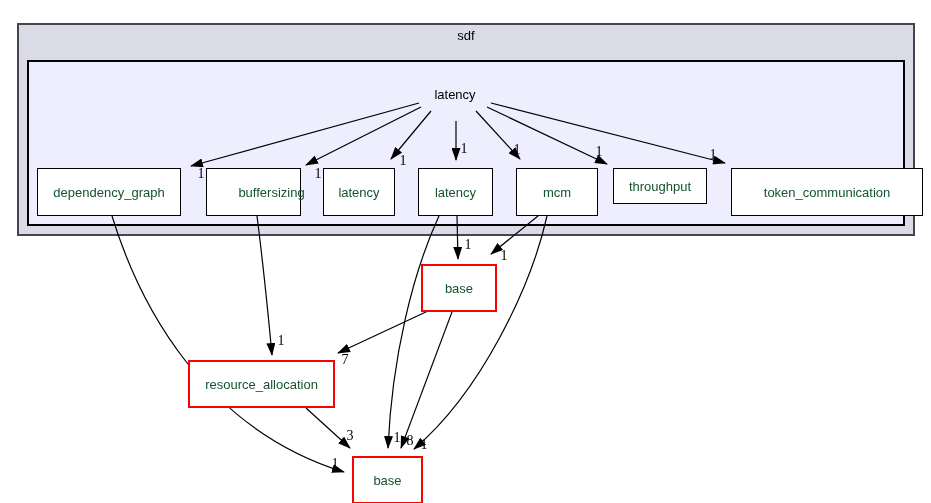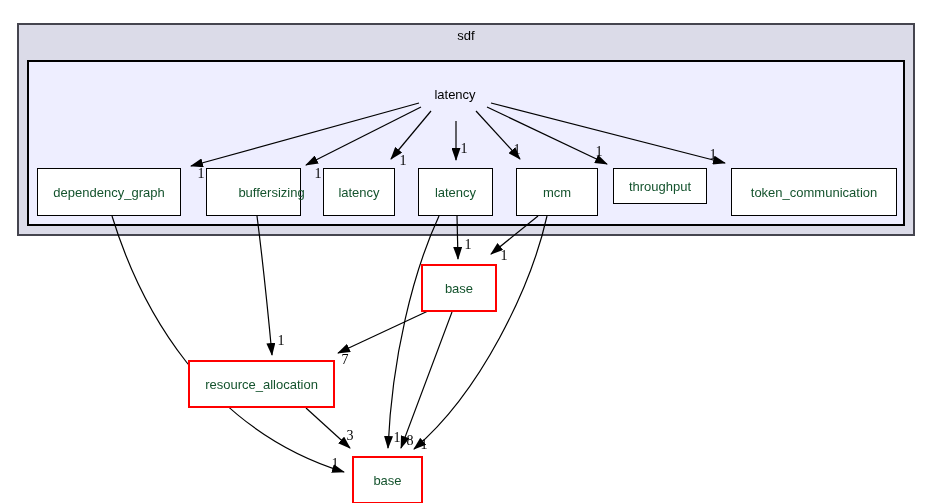--- a/index.html
+++ b/index.html
@@ -152,21 +152,21 @@
       </div>
       <div class="node" style="left: 418px; top: 161px; width: 75px; height: 48px;">
         <span>latency</span>
       </div>
       <div class="node" style="left: 516px; top: 161px; width: 82px; height: 48px; align-items: center;">
         <span>mcm</span>
       </div>
       <div class="node" style="left: 613px; top: 161px; width: 94px; height: 36px;">
         <span>throughput</span>
       </div>
-      <div class="node" style="left: 731px; top: 161px; width: 166px; height: 48px;">
+      <div class="node" style="left: 731px; top: 161px; width: 192px; height: 48px;">
         <span>token_communication</span>
       </div>
       <div class="node red" style="left: 421px; top: 257px; width: 76px; height: 48px;">
         <span>base</span>
       </div>
       <div class="node red" style="left: 188px; top: 353px; width: 147px; height: 48px;">
         <span>resource_allocation</span>
       </div>
       <div class="node red" style="left: 352px; top: 449px; width: 71px; height: 48px;">
         <span>base</span>

